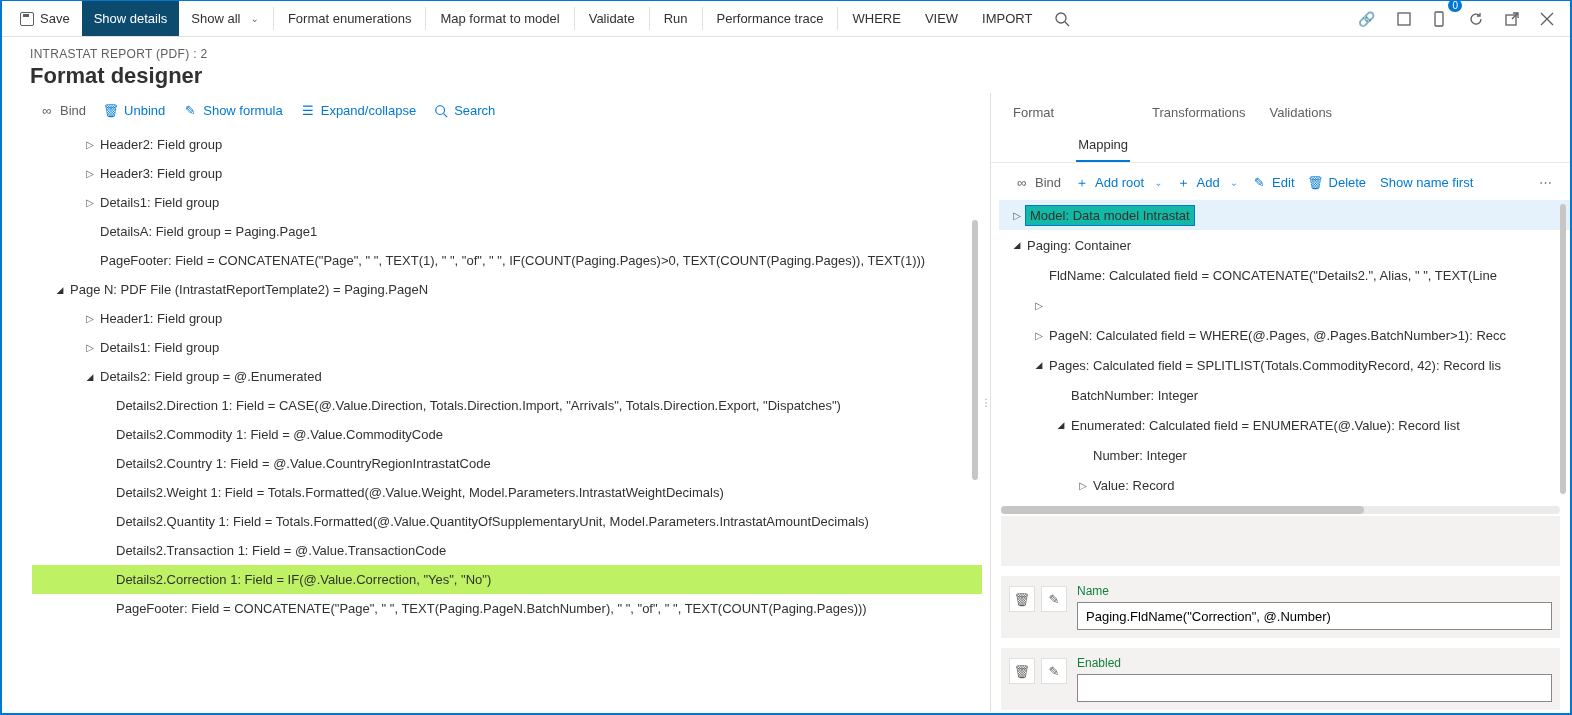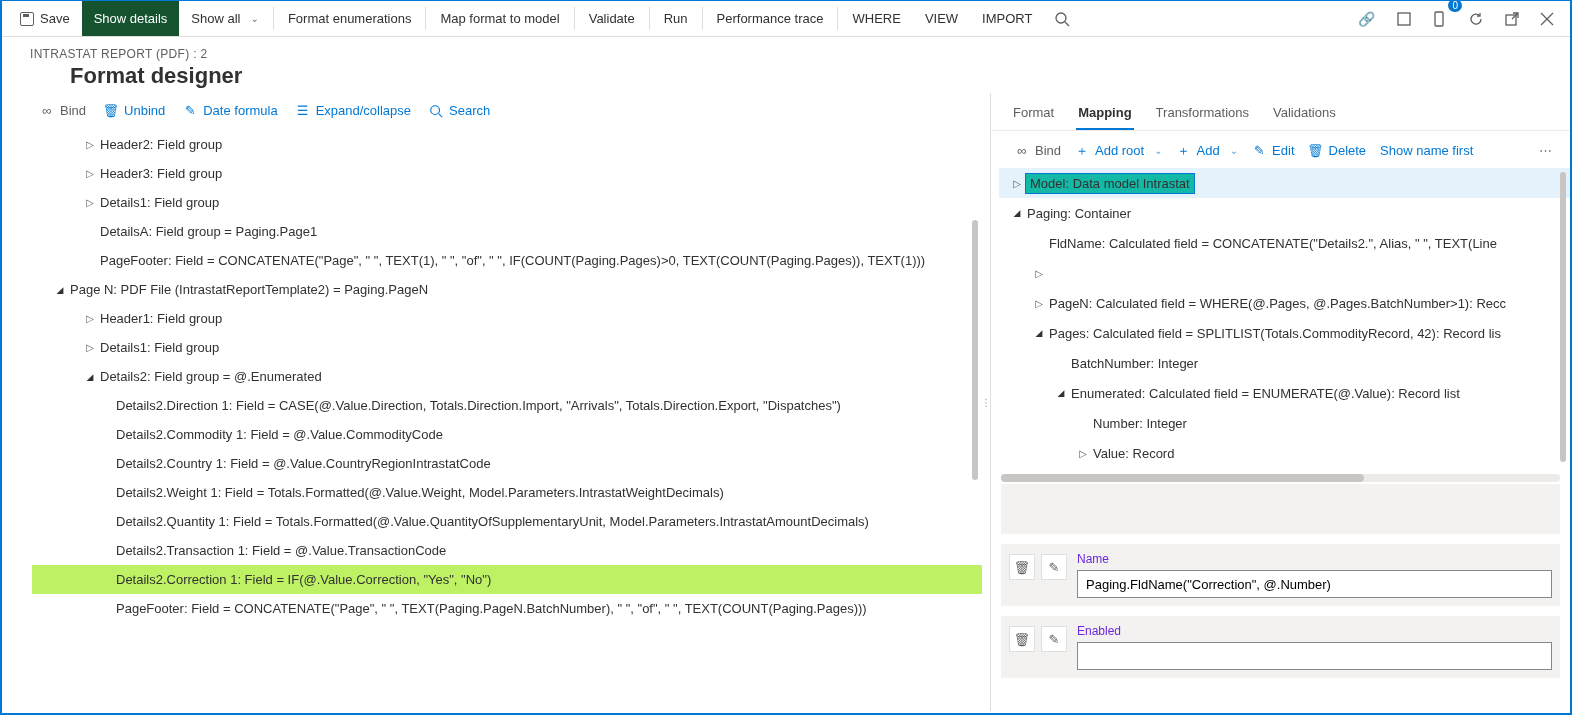--- a/index.html
+++ b/index.html
@@ -2,34 +2,34 @@
 <html><head>
 <meta charset="utf-8">
 <style>
   * { box-sizing: border-box; margin: 0; padding: 0; }
   html, body { width: 1572px; height: 715px; font-family: "Segoe UI", sans-serif; font-size: 13px; color: #323130; overflow: hidden; background: #fff; }
   body { border: 2px solid #0078d4; border-top-width: 1px; }
 
   
   .ribbon { display: flex; align-items: stretch; height: 36px; border-bottom: 1px solid #e1dfdd; padding: 0 6px; }
   .ribbon .btn { display: flex; align-items: center; padding: 0 12px; gap: 6px; cursor: pointer; white-space: nowrap; }
-  .ribbon .btn.selected { background: #14532d; color: #fff; }
+  .ribbon .btn.selected { background: #0c4a6e; color: #fff; }
   .ribbon .sep { width: 1px; background: #e1dfdd; margin: 6px 2px; }
   .ribbon .spacer { flex: 1; }
   .ribbon .icon-only { padding: 0 10px; display:flex; align-items:center; }
   .chev { font-size: 10px; margin-left: 4px; opacity: .7; }
   .save-ico { width:14px; height:14px; border:1.5px solid #605e5c; border-radius:2px; position:relative; }
   .save-ico::after{content:"";position:absolute;top:1px;left:2px;width:6px;height:3px;background:#605e5c;}
   .badge-wrap { position: relative; }
   .badge { position: absolute; top: -2px; right: -4px; background: #0078d4; color: #fff; border-radius: 8px; font-size: 10px; padding: 0 4px; line-height: 13px; }
 
   
   .pagehdr { padding: 10px 28px 4px 28px; }
   .breadcrumb { font-size: 12px; color: #605e5c; letter-spacing: .3px; }
-  .pagetitle { font-size: 22px; font-weight: 600; margin-top: 2px; margin-left: 40px; }
+  .pagetitle { font-size: 22px; font-weight: 600; margin-top: 2px; }
 
   
   .work { display: flex; height: calc(100% - 36px - 58px); }
   .leftpane { width: 980px; display: flex; flex-direction: column; border-right: 0; }
   .rightpane { flex: 1; display: flex; flex-direction: column; border-left: 1px solid #e1dfdd; }
   .splitter { width: 8px; display:flex; align-items:center; justify-content:center; color:#a19f9d; font-size:10px; cursor: col-resize; }
 
   
   .subtool { display: flex; align-items: center; gap: 2px; padding: 6px 12px 8px 30px; }
   .linkbtn { display: flex; align-items: center; gap: 6px; padding: 4px 8px; color: #0078d4; cursor: pointer; }
@@ -45,21 +45,21 @@
   .indent1 { padding-left: 50px; }
   .indent2 { padding-left: 66px; }
   .caret { width: 16px; text-align:center; color:#605e5c; font-size:10px; cursor:pointer; }
   .caret.none { visibility:hidden; }
   .lbl { padding-left: 2px; }
   .vscroll { position:absolute; right:4px; top:90px; width:6px; height:260px; background:#c8c6c4; border-radius:3px; }
 
   
   .tabs { display:flex; gap:20px; padding: 6px 20px 0 20px; border-bottom: 1px solid #edebe9; }
   .tab { padding: 6px 2px 8px 2px; color:#605e5c; cursor:pointer; }
-  .tab.active { color:#323130; font-weight:700; border-bottom: 2px solid #0078d4; }
+  .tab.active { color:#323130; font-weight:400; border-bottom: 2px solid #0078d4; margin-top: 32px; }
 
   
   .rtool { display:flex; align-items:center; gap:2px; padding: 8px 10px 6px 18px; flex-wrap: nowrap; }
   .rtool .linkbtn { padding: 4px 6px; }
   .rtool .dots { margin-left:auto; padding: 4px 8px; color:#605e5c; cursor:pointer; }
 
   
   .rtreewrap { position:relative; padding: 0 0 0 8px; overflow:hidden; }
   .rtree { list-style:none; }
   .rrow { display:flex; align-items:center; height:30px; padding-left: 10px; }
@@ -70,21 +70,21 @@
   .rhscroll { margin: 6px 10px 2px 10px; height:8px; background:#edebe9; border-radius:4px; position:relative; }
   .rhscroll .thumb { position:absolute; left:0; top:0; height:8px; width:65%; background:#c8c6c4; border-radius:4px; }
 
   
   .propscroll { flex:1; overflow:hidden; padding: 0 10px 0 10px; display:flex; flex-direction:column; gap:10px; }
   .propblank { height:50px; background:#f3f2f1; border-radius:0; }
   .proprow { display:flex; align-items:flex-start; gap:10px; background:#f3f2f1; padding:8px 8px 8px 8px; }
   .proprow .acts { display:flex; flex-direction:row; gap:6px; padding-top:2px; }
   .proprow .acts .ib { width:26px; height:26px; display:flex; align-items:center; justify-content:center; background:#fff; border:1px solid #e1dfdd; cursor:pointer; color:#605e5c; }
   .proprow .fld { flex:1; }
-  .proprow .fldlabel { font-size:12px; color:#6d28d9; margin-bottom:4px; }
+  .proprow .fldlabel { font-size:12px; color:#15803d; margin-bottom:4px; }
   .proprow input { width:100%; height:28px; border:1px solid #8a8886; padding:0 8px; font: inherit; background:#fff; }
 
   svg { display:block; }
 </style>
 </head>
 <body>
 
 <div class="ribbon">
   <div class="btn">
     <span class="save-ico"></span>
@@ -180,21 +180,21 @@
       <div class="linkbtn" style="color:#605e5c">
         <span class="ico" style="color:#605e5c">∞</span>
         <span>Bind</span>
       </div>
       <div class="linkbtn">
         <span class="ico">🗑</span>
         <span>Unbind</span>
       </div>
       <div class="linkbtn">
         <span class="ico">✎</span>
-        <span>Date formula</span>
+        <span>Show formula</span>
       </div>
       <div class="linkbtn">
         <span class="ico">☰</span>
         <span>Expand/collapse</span>
       </div>
       <div class="linkbtn">
         <span class="ico">
           <svg width="14" height="14" viewBox="0 0 16 16">
               <circle cx="7" cy="7" r="5" fill="none" stroke="#0078d4" stroke-width="1.3"></circle>
               <line x1="11" y1="11" x2="15" y2="15" stroke="#0078d4" stroke-width="1.3"></line>

